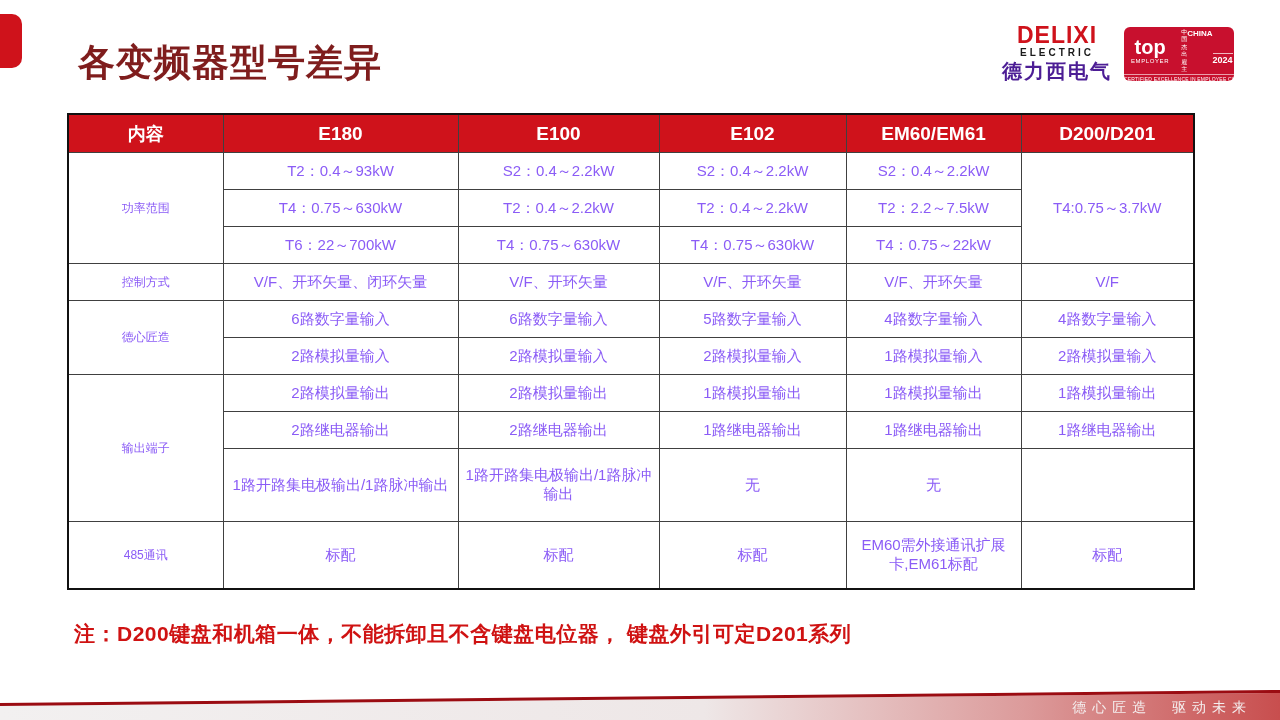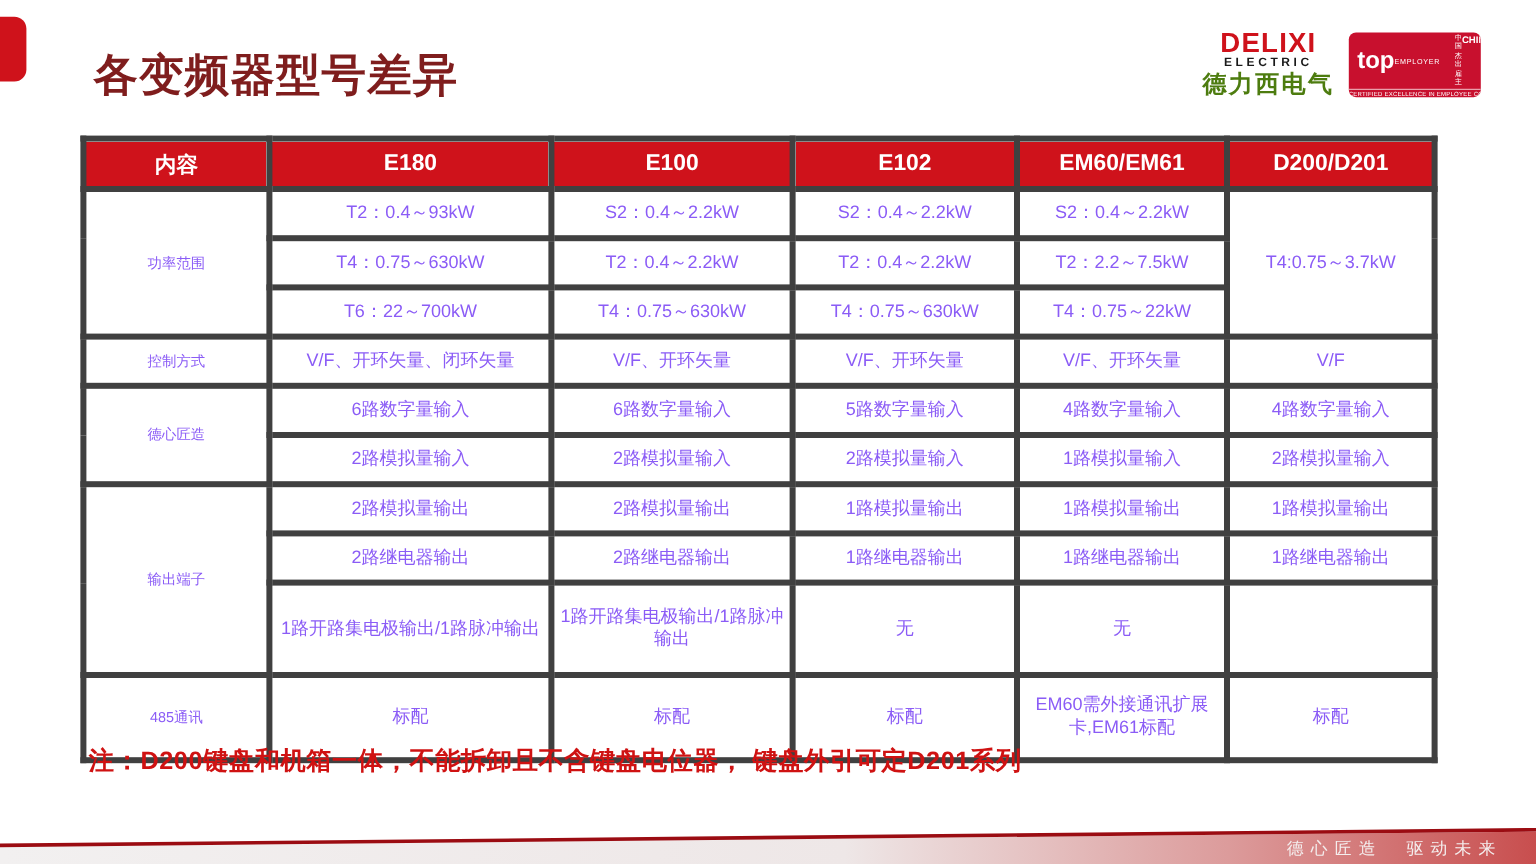--- a/index.html
+++ b/index.html
@@ -8,36 +8,36 @@
 
   
   .accent-tab{position:absolute;left:0;top:14px;width:22px;height:54px;background:#cf121b;border-radius:0 10px 10px 0;}
   .page-title{position:absolute;left:62px;top:22px;margin:16px;font-size:37px;font-weight:bold;color:#7f1d1d;letter-spacing:1px;}
 
   
   .logo-block{position:absolute;left:1002px;top:24px;display:flex;align-items:center;}
   .delixi{display:flex;flex-direction:column;align-items:center;margin-right:12px;}
   .delixi-en{font-size:23px;font-weight:bold;color:#cf121b;letter-spacing:1px;line-height:1;}
   .delixi-sub{font-size:10px;font-weight:bold;color:#1a1a1a;letter-spacing:3px;line-height:1.2;}
-  .delixi-cn{font-size:20px;font-weight:bold;color:#4d7c0f;letter-spacing:2px;line-height:1.2;}
+  .delixi-cn{font-size:20px;font-weight:bold;color:#4c1d95;letter-spacing:2px;line-height:1.2;}
   .badge{width:110px;height:54px;background:#c8102e;border-radius:6px;color:#fff;display:flex;flex-direction:column;overflow:hidden;}
   .badge-main{flex:1;display:flex;align-items:center;padding:2px 5px 0 7px;}
   .badge-top{font-size:20px;font-weight:bold;line-height:0.9;letter-spacing:0;}
   .badge-employer{font-size:6px;letter-spacing:0.6px;margin-top:2px;}
-  .badge-left{display:flex;flex-direction:row;align-items:center;}
+  .badge-left{display:flex;flex-direction:column;align-items:center;}
   .badge-div{width:1px;height:30px;background:rgba(255,255,255,0.8);margin:0 6px;}
   .badge-right{display:flex;flex-direction:row;align-items:flex-start;line-height:1.25;}
   .badge-cn{font-size:6px;}
   .badge-country{font-size:8px;font-weight:bold;}
   .badge-year{font-size:9px;font-weight:bold;border-top:1px solid rgba(255,255,255,0.7);padding-top:1px;margin-top:24px;}
   .badge-tagline{height:9px;border-top:1px solid rgba(255,255,255,0.6);font-size:5px;line-height:9px;text-align:center;letter-spacing:0.2px;white-space:nowrap;}
 
   
   table.cmp{position:absolute;left:67px;top:113px;border-collapse:collapse;table-layout:fixed;border:2px solid #111;}
-  table.cmp th,table.cmp td{border:5px solid #404040;text-align:center;vertical-align:middle;padding:0 2px;overflow:hidden;}
+  table.cmp th,table.cmp td{border:1px solid #404040;text-align:center;vertical-align:middle;padding:0 2px;overflow:hidden;}
   table.cmp th{background:#cf121b;color:#ffffff;font-size:19px;font-weight:bold;height:37px;}
   table.cmp th.first{font-size:18px;}
   table.cmp td{font-size:15px;color:#8b5cf6;height:36px;line-height:1.25;margin-top:43px;}
   table.cmp td.label{font-size:12px;}
   tr.tall td{height:72px;}
   tr.tall485 td{height:66px;}
 
   
   .note{position:absolute;left:74px;top:620px;margin:0;font-size:21px;font-weight:700;color:#cf1212;letter-spacing:0.5px;}
 

